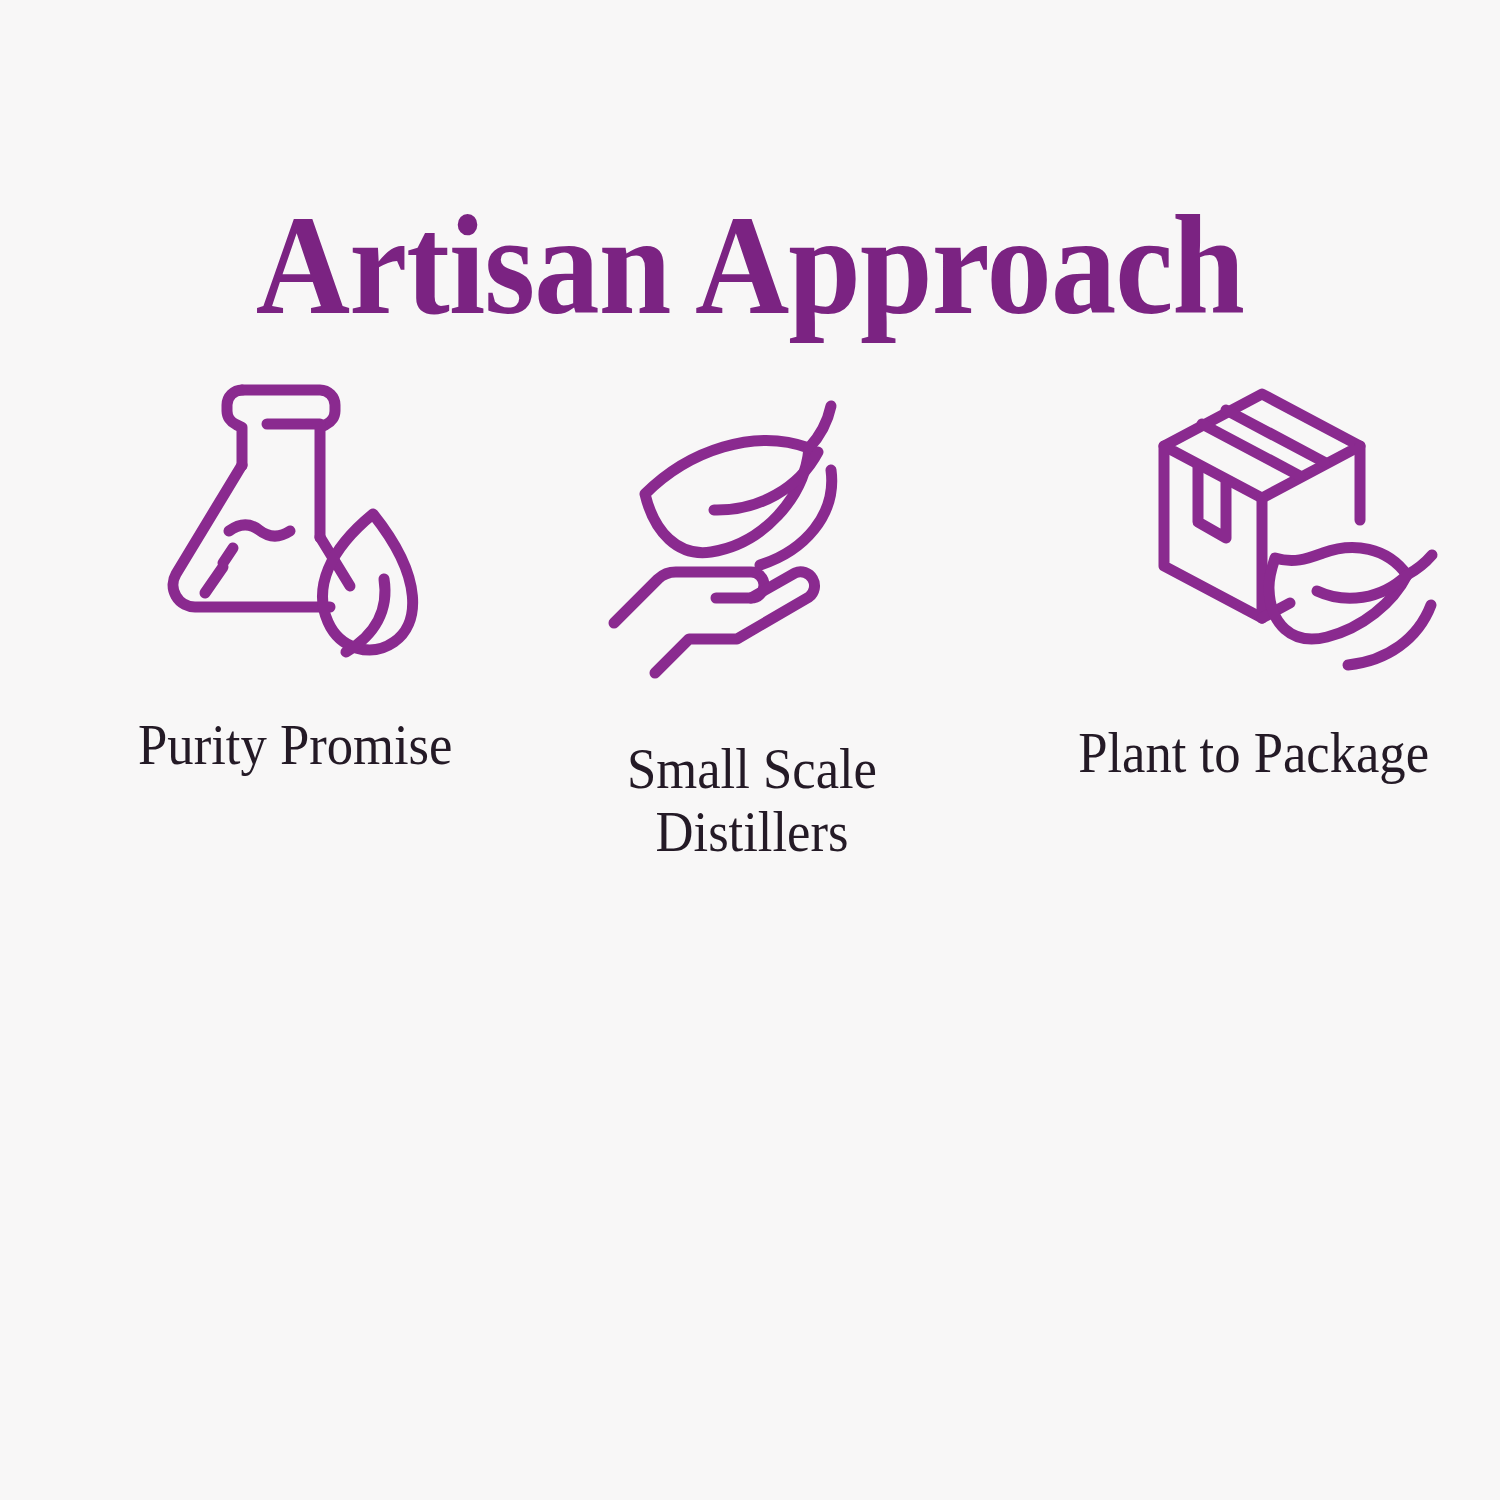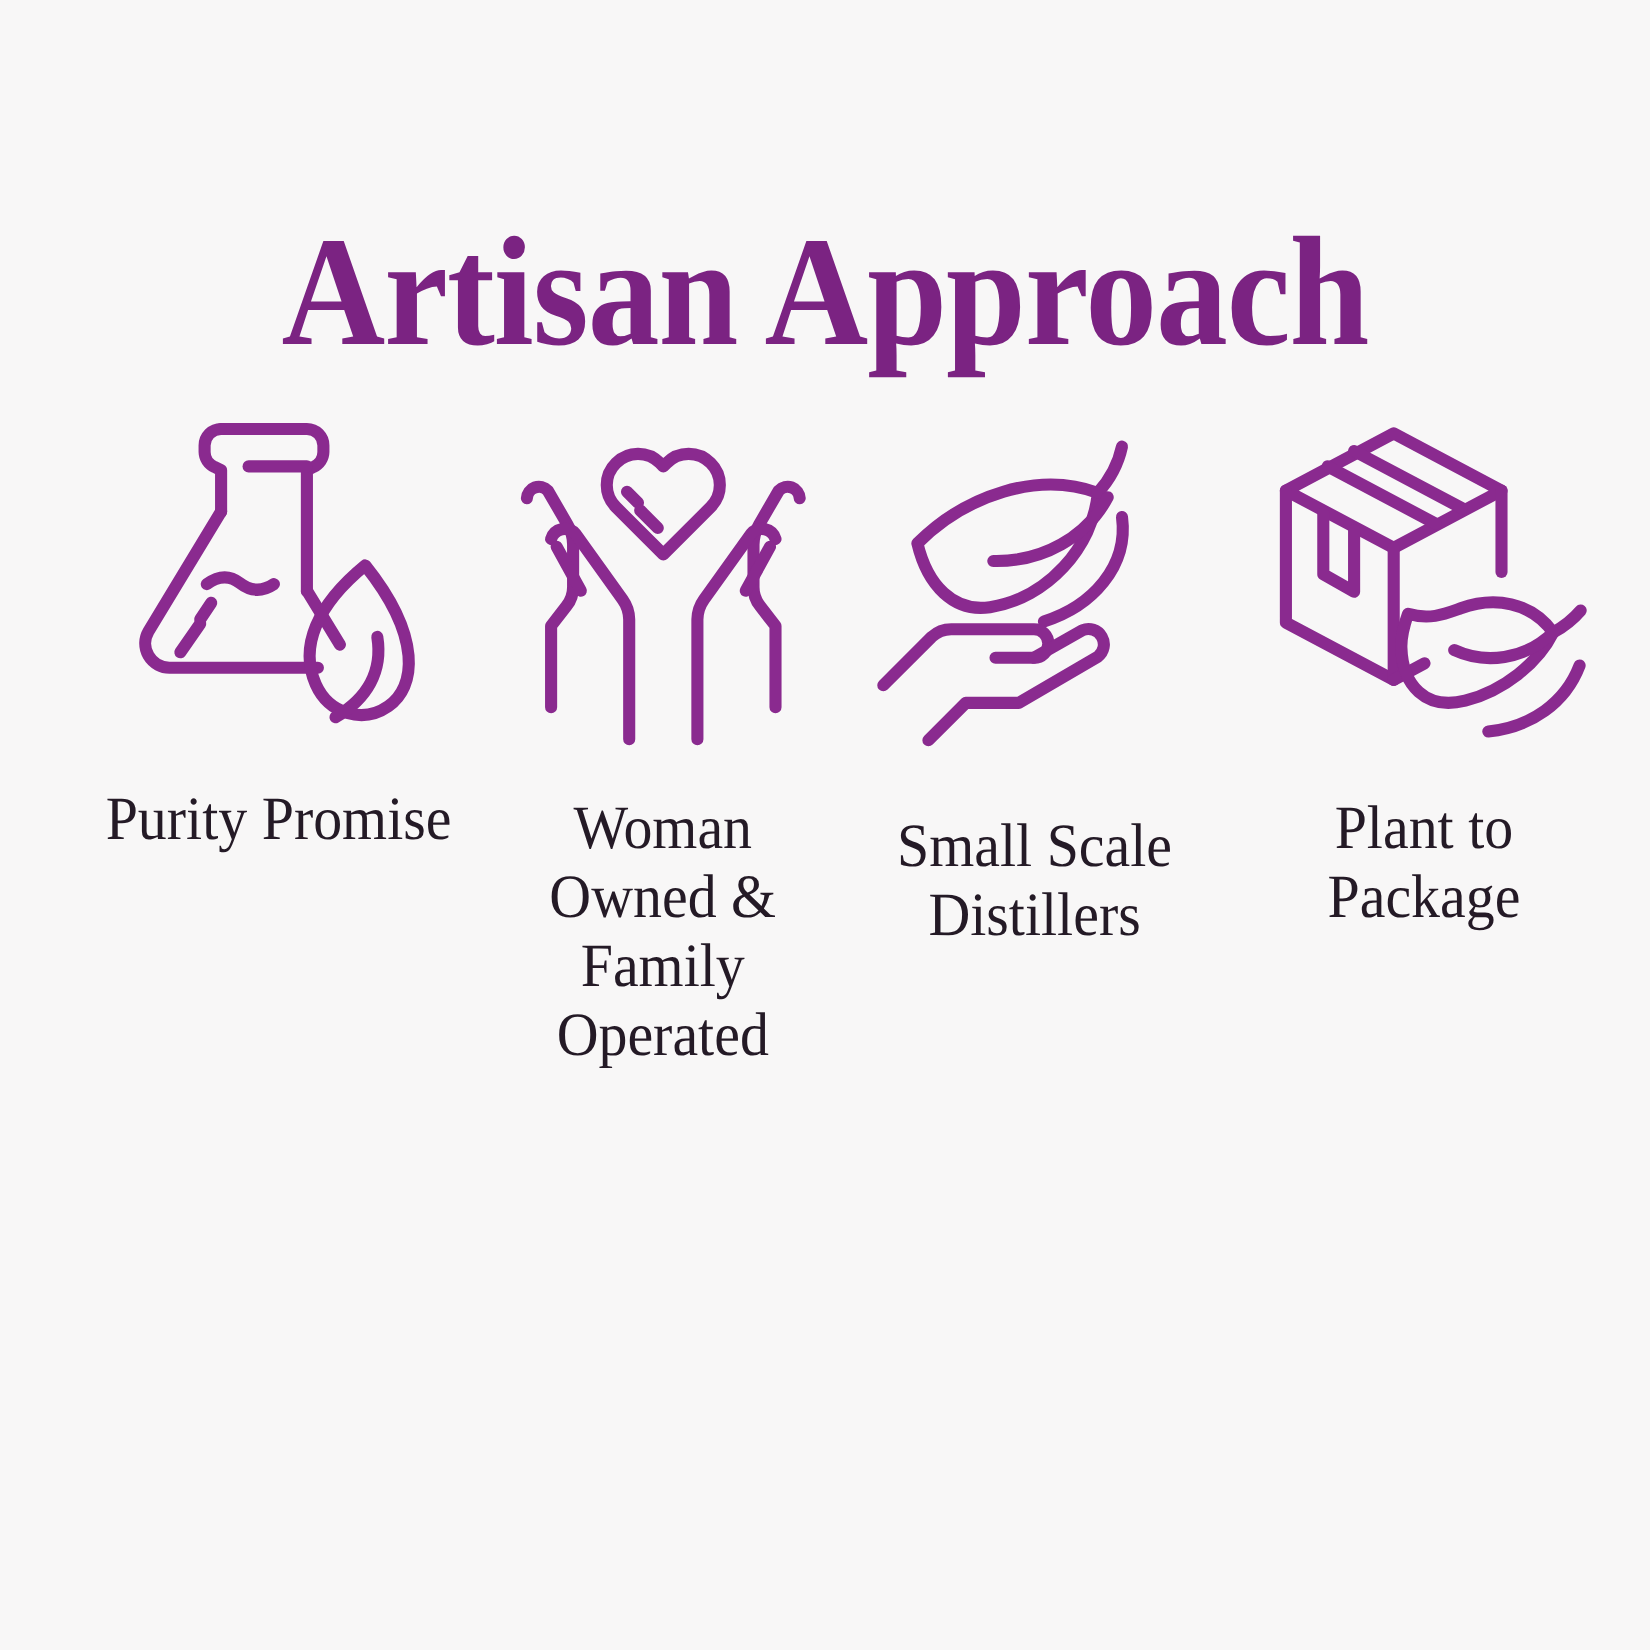--- a/index.html
+++ b/index.html
@@ -35,25 +35,25 @@
     line-height: 1.05;
     letter-spacing: -1px;
     transform: scaleX(0.92);
     transform-origin: 50% 50%;
     white-space: nowrap;
   }
 
   .feature-grid {
     position: absolute;
     top: 360px;
-    left: 76px;
+    left: 60px;
     width: 1380px;
     height: 1010px;
     display: grid;
-    grid-template-columns: 1fr 1fr 1fr 1fr;
+    grid-template-columns: 1fr 1fr 1fr;
     grid-template-rows: 1fr 1fr;
     column-gap: 0px;
     row-gap: 0px;
   }
 
   .feature {
     display: flex;
     flex-direction: column;
     align-items: center;
     justify-content: flex-start;
@@ -81,21 +81,21 @@
     line-height: 1.12;
     transform: scaleX(0.94);
     transform-origin: 50% 0;
     white-space: pre-line;
   }
 
   
   .cell-purity      { padding-top: 8px;  padding-left: 10px; }
   .cell-woman       { padding-top: 22px; padding-left: 18px; }
   .cell-small       { padding-top: 34px; padding-left: 4px; align-items: center;  }
-  .cell-plant       { padding-top: 18px; padding-left: 22px; }
+  .cell-plant       { padding-top: 18px; padding-left: 22px; align-items: flex-end; }
 
   .cell-small .feature-label { margin-top: 44px; }
   .cell-plant .feature-label { margin-top: 44px; }
   .cell-purity .feature-label { margin-top: 46px; }
   .cell-woman  .feature-label { margin-top: 40px; }
 </style>
 </head>
 <body>
 
 <div class="page">
@@ -123,48 +123,20 @@
           <path d="M60 225 l18 -26"></path>
 
           <path d="M228 146 c-44 36 -60 74 -45 108 c12 27 43 36 66 20 c25 -17 31 -63 -21 -128z"></path>
 
           <path d="M239 211 c5 31 -9 56 -38 73"></path>
         </svg>
       </span>
       <div class="feature-label">Purity Promise</div>
     </div>
 
-    <div class="feature cell-woman">
-      <span class="feature-icon">
-        <svg viewBox="0 0 300 300" fill="none" stroke="#8a2a8f" stroke-width="11" stroke-linecap="round" stroke-linejoin="round">
-
-          <path d="M150 122 L107 79 a28 28 0 0 1 0 -40 a28 28 0 0 1 40 0 l3 3 l3 -3
-                   a28 28 0 0 1 40 0 a28 28 0 0 1 0 40 z"></path>
-
-          <path d="M117 65 l10 10"></path>
-          <path d="M129 82 l16 16"></path>
-
-          <path d="M26 71 a11 11 0 0 1 19 -7 l18 31 a36 36 0 0 1 5 18 v38
-                   a28 28 0 0 1 -6 18 l-14 18 v74"></path>
-
-          <path d="M48 108 a13 13 0 0 1 22 -5 l43 60 a32 32 0 0 1 6 18 v109"></path>
-
-          <path d="M53 115 l22 40"></path>
-
-          <path d="M274 71 a11 11 0 0 0 -19 -7 l-18 31 a36 36 0 0 0 -5 18 v38
-                   a28 28 0 0 0 6 18 l14 18 v74"></path>
-
-          <path d="M252 108 a13 13 0 0 0 -22 -5 l-43 60 a32 32 0 0 0 -6 18 v109"></path>
-
-          <path d="M247 115 l-22 40"></path>
-        </svg>
-      </span>
-      <div class="feature-label">Woman Owned &amp;
-Family Operated</div>
-    </div>
 
     <div class="feature cell-small">
       <span class="feature-icon">
         <svg viewBox="0 0 300 300" fill="none" stroke="#8a2a8f" stroke-width="11" stroke-linecap="round" stroke-linejoin="round">
 
           <path d="M43 100 c44 -44 110 -66 164 -46 c-4 49 -46 96 -98 104 c-33 5 -57 -20 -66 -58z"></path>
 
           <path d="M207 54 c12 -13 19 -28 22 -42"></path>
 
           <path d="M112 116 c45 1 85 -22 104 -58"></path>

